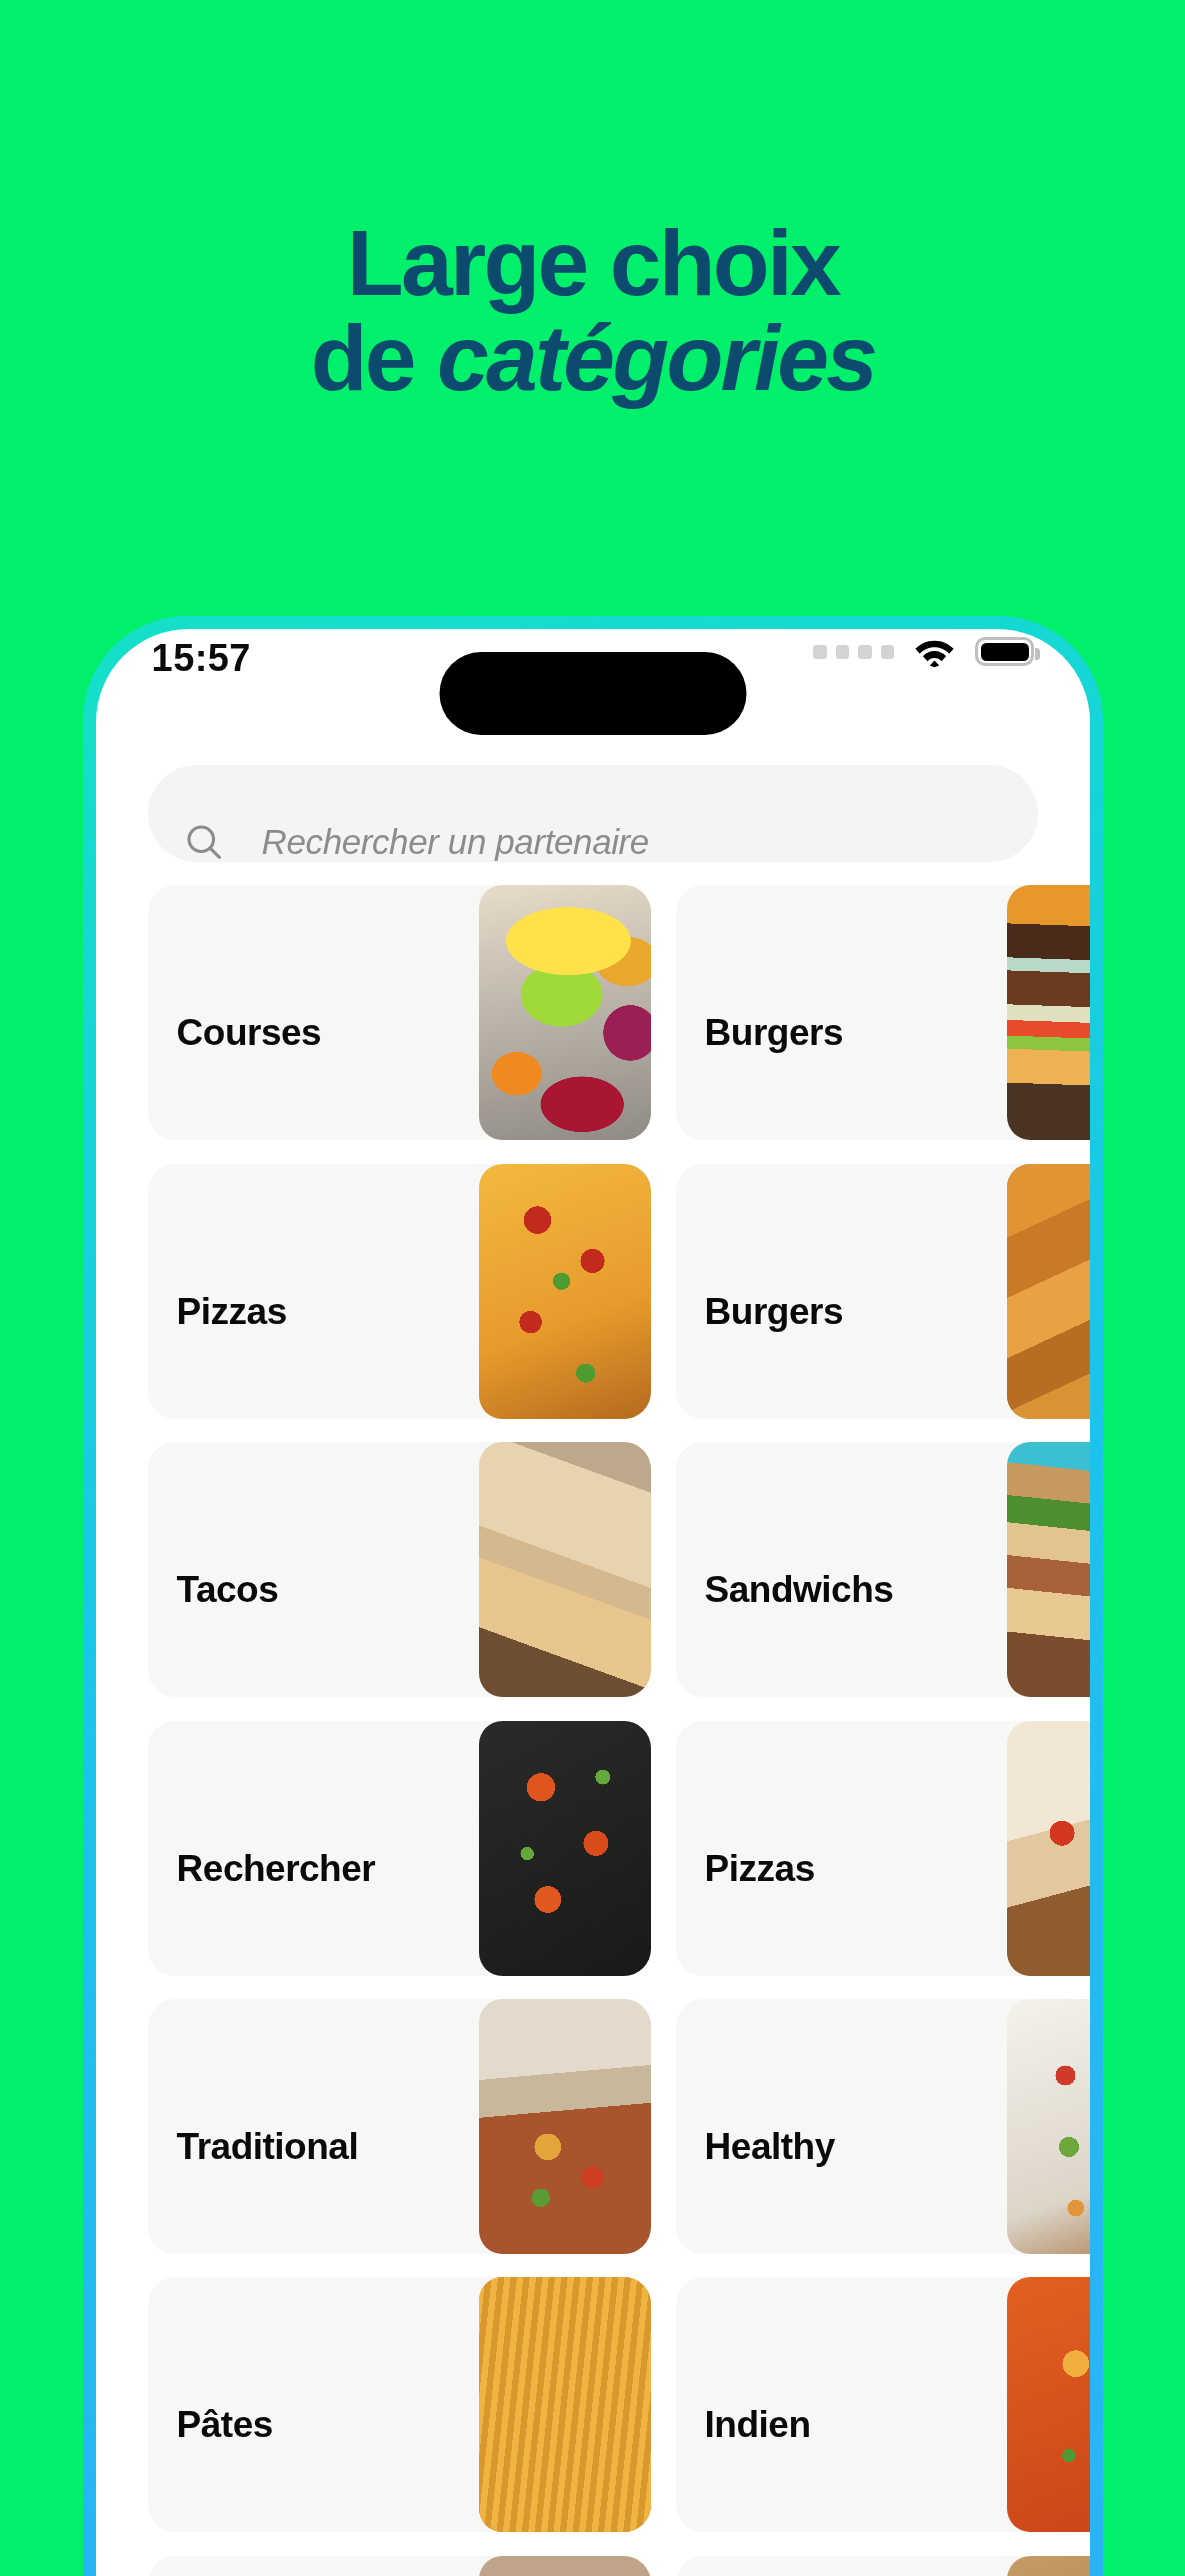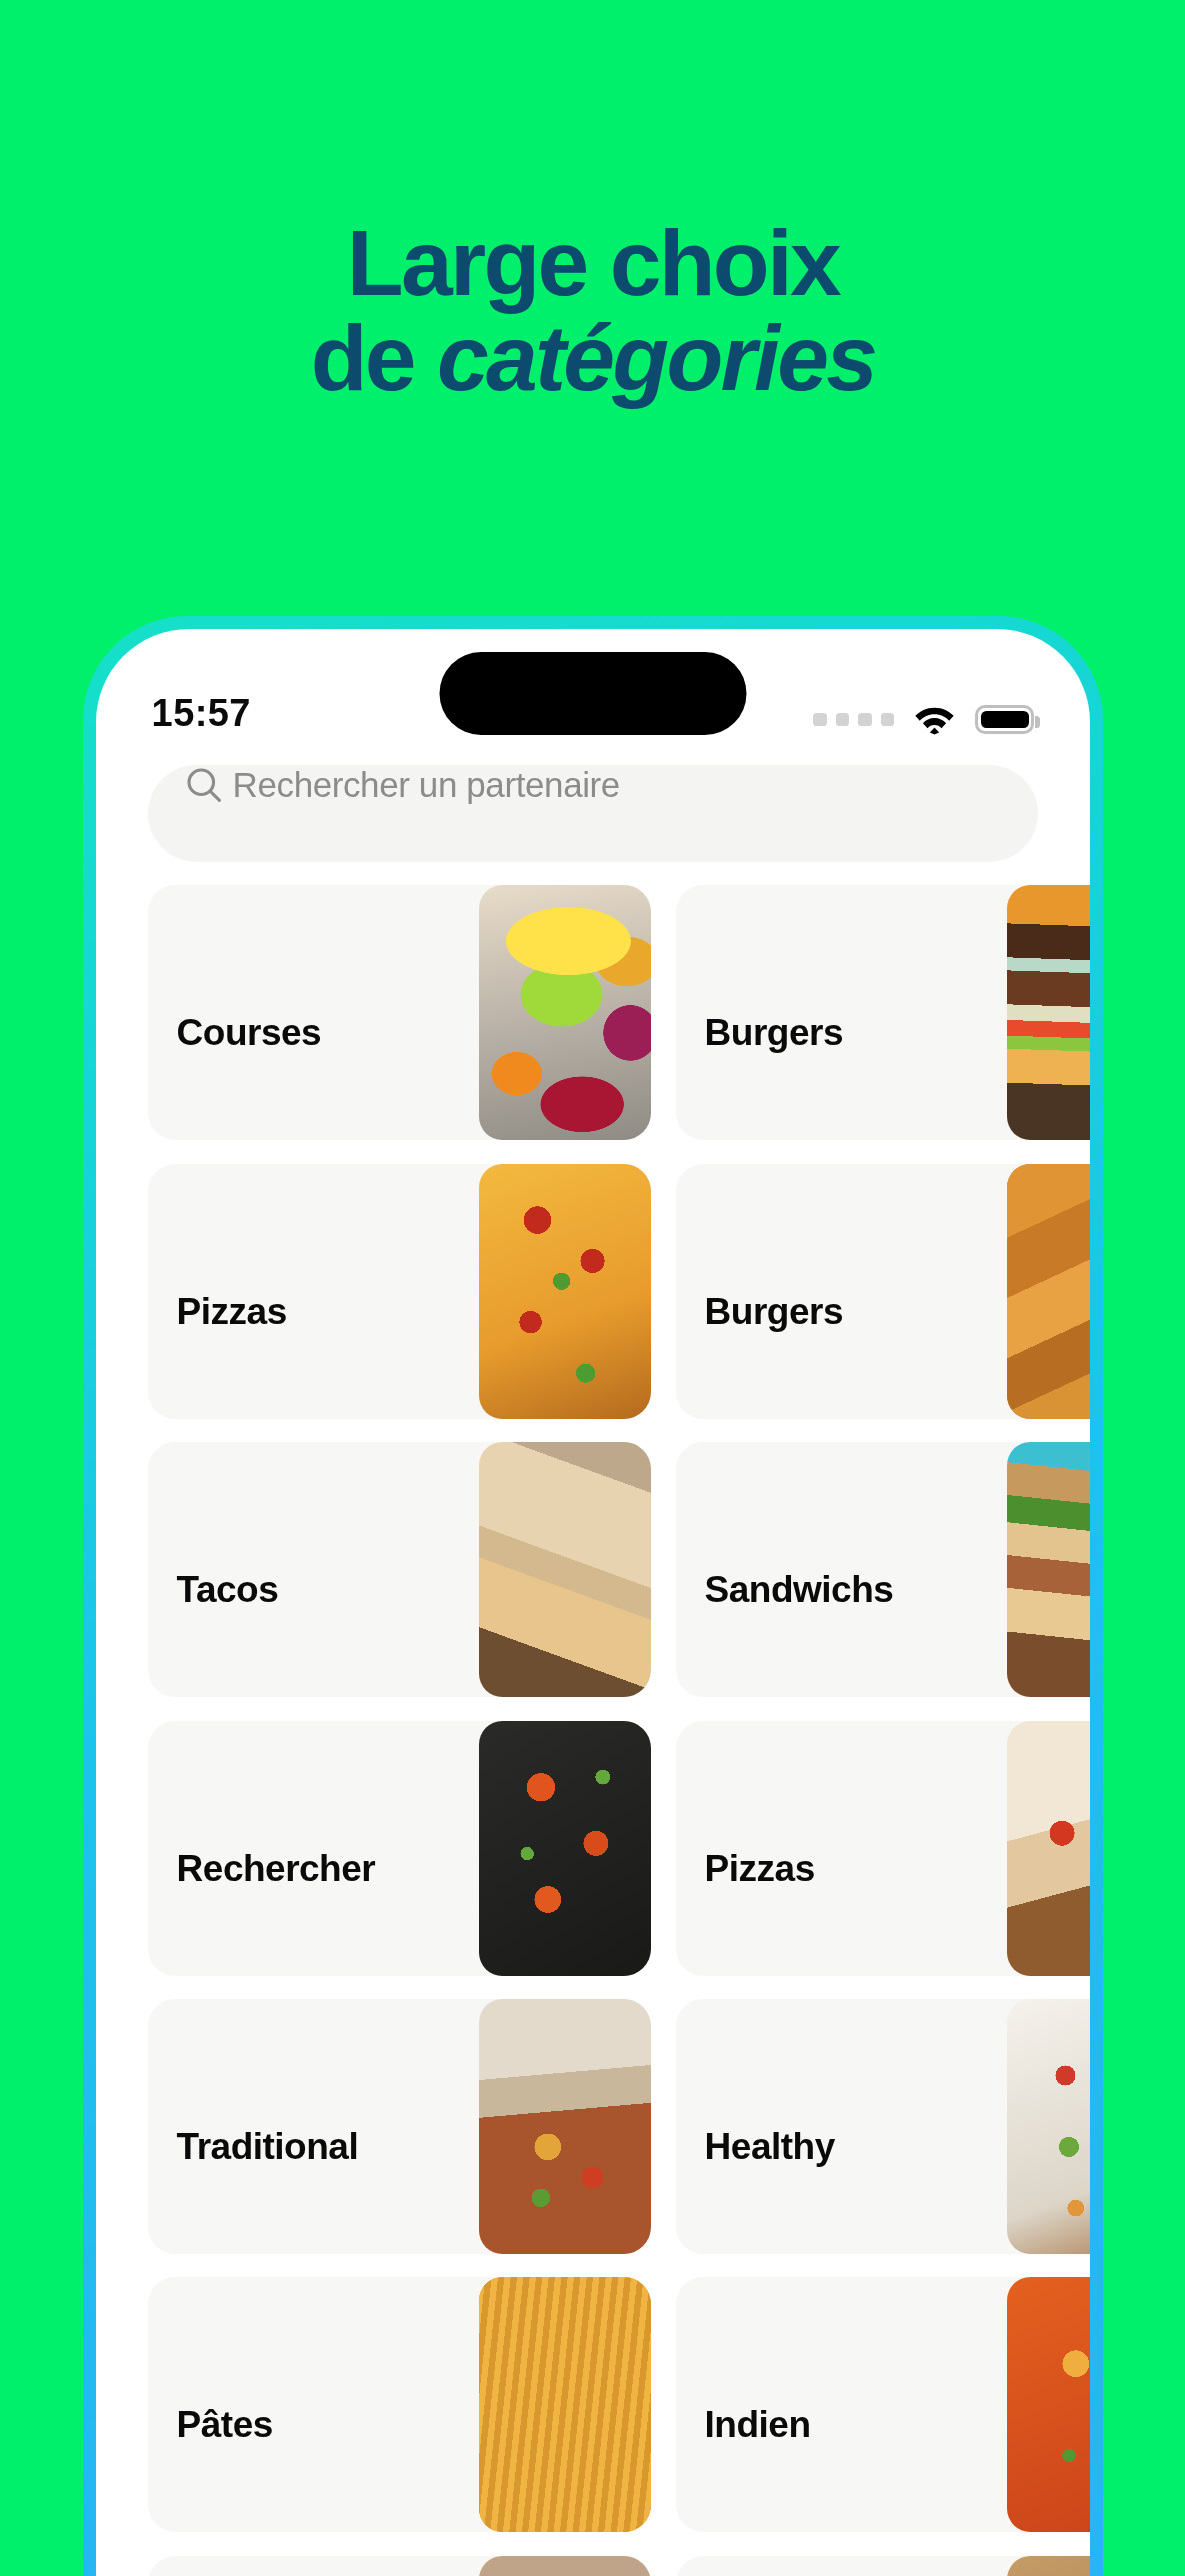--- a/index.html
+++ b/index.html
@@ -48,21 +48,21 @@
     background:#FFFFFF;
     border-radius:93px 93px 0 0;
     overflow:hidden;
   }
 
   
   .statusbar {
     position:relative;
     height:106px;
     display:flex;
-    align-items:flex-end;
+    align-items:flex-start;
     justify-content:space-between;
     padding:8px 56px 0 56px;
   }
   .status-time {
     font-size:38px;
     font-weight:bold;
     color:#0B0B0B;
     letter-spacing:0.4px;
   }
   .dynamic-island {
@@ -111,23 +111,24 @@
     border-radius:5.4px;
   }
 
   
   .search-bar {
     margin:30.5px 52px 0 52px;
     height:97px;
     background:#F4F4F2;
     border-radius:49px;
     display:flex;
-    align-items:flex-start;
-    gap:9px;
+    align-items:flex-end;
+    gap:38px;
     padding:0 36px;
+    font-style:italic;
   }
   .search-ph {
     font-size:35px;
     color:#8C8C8C;
     letter-spacing:-0.4px;
   }
 
   
   .grid {
     margin-top:23.4px;

